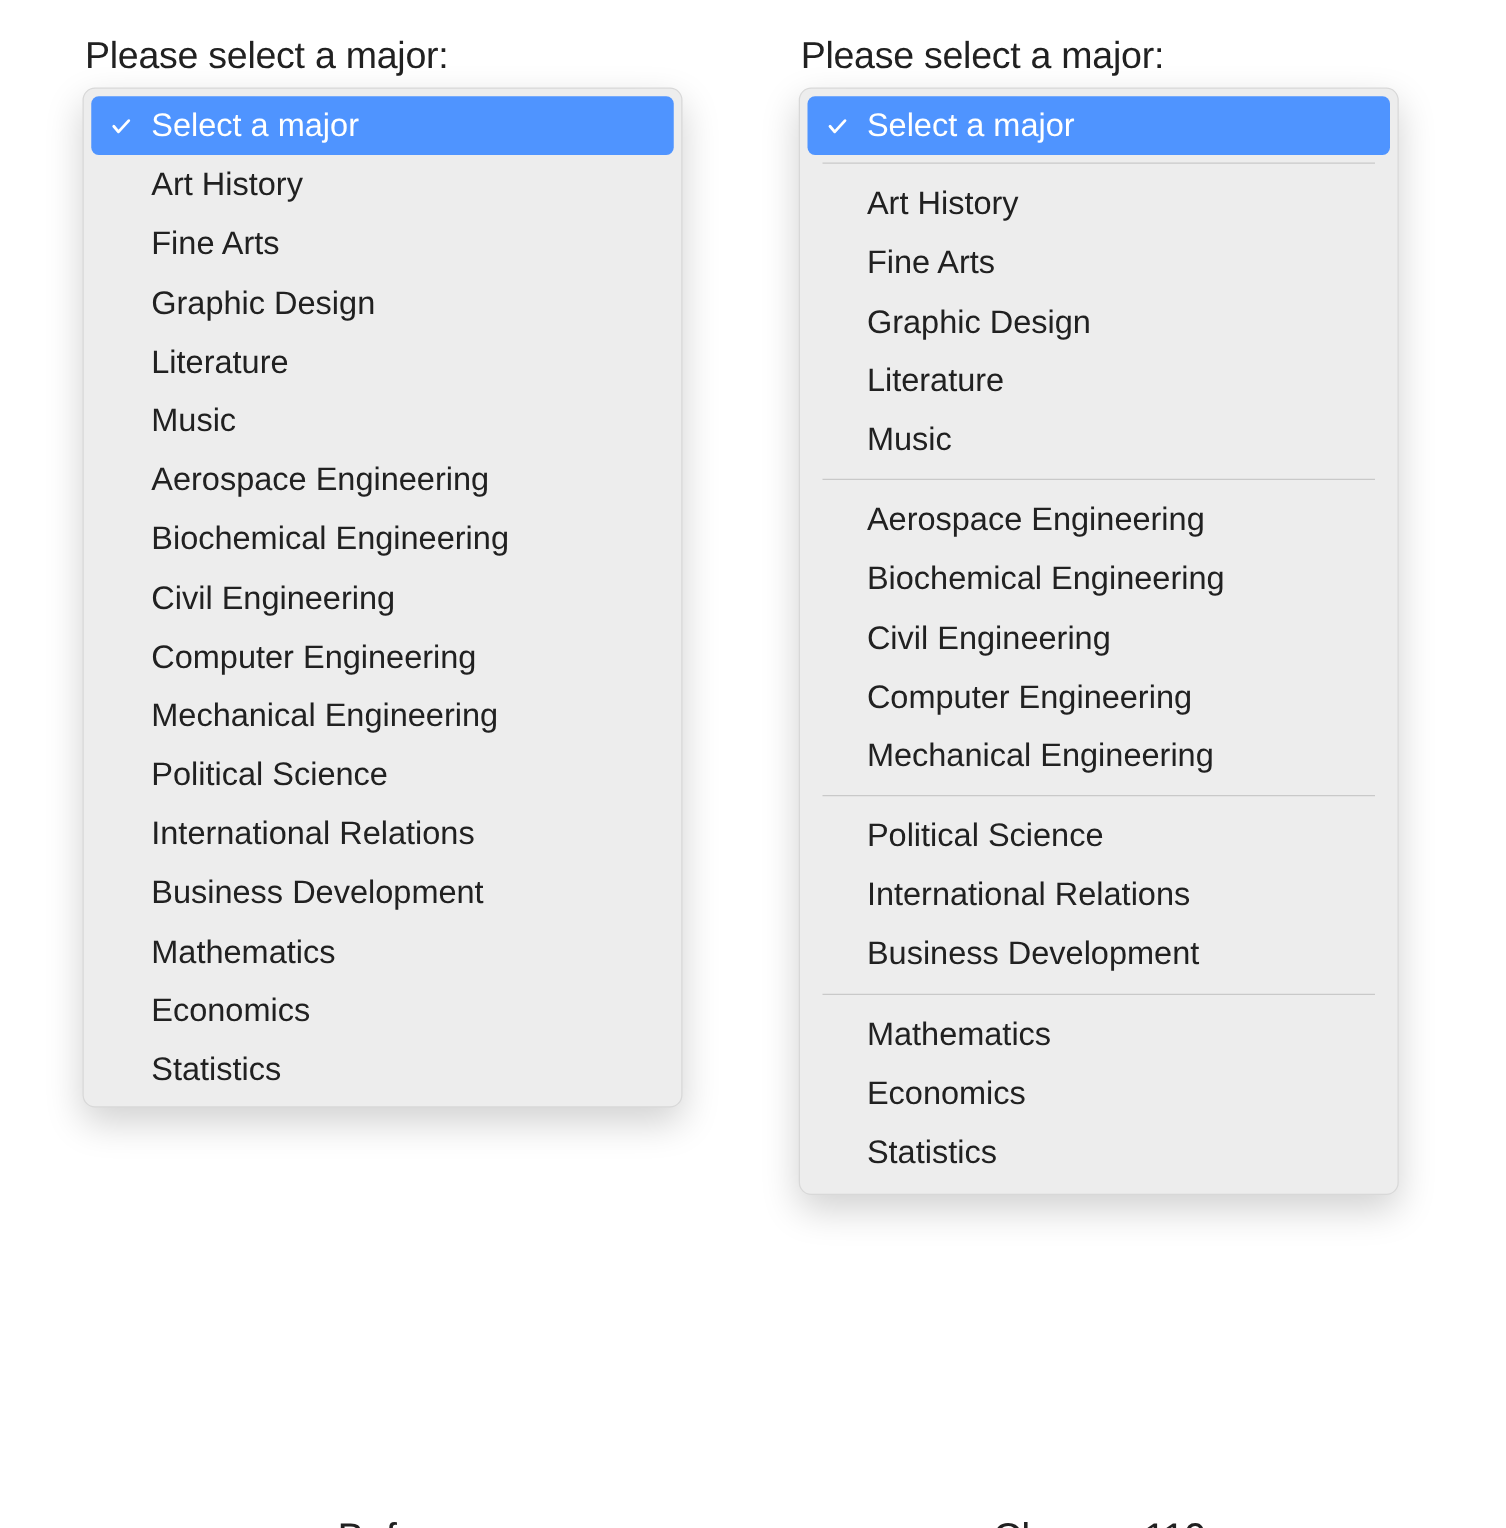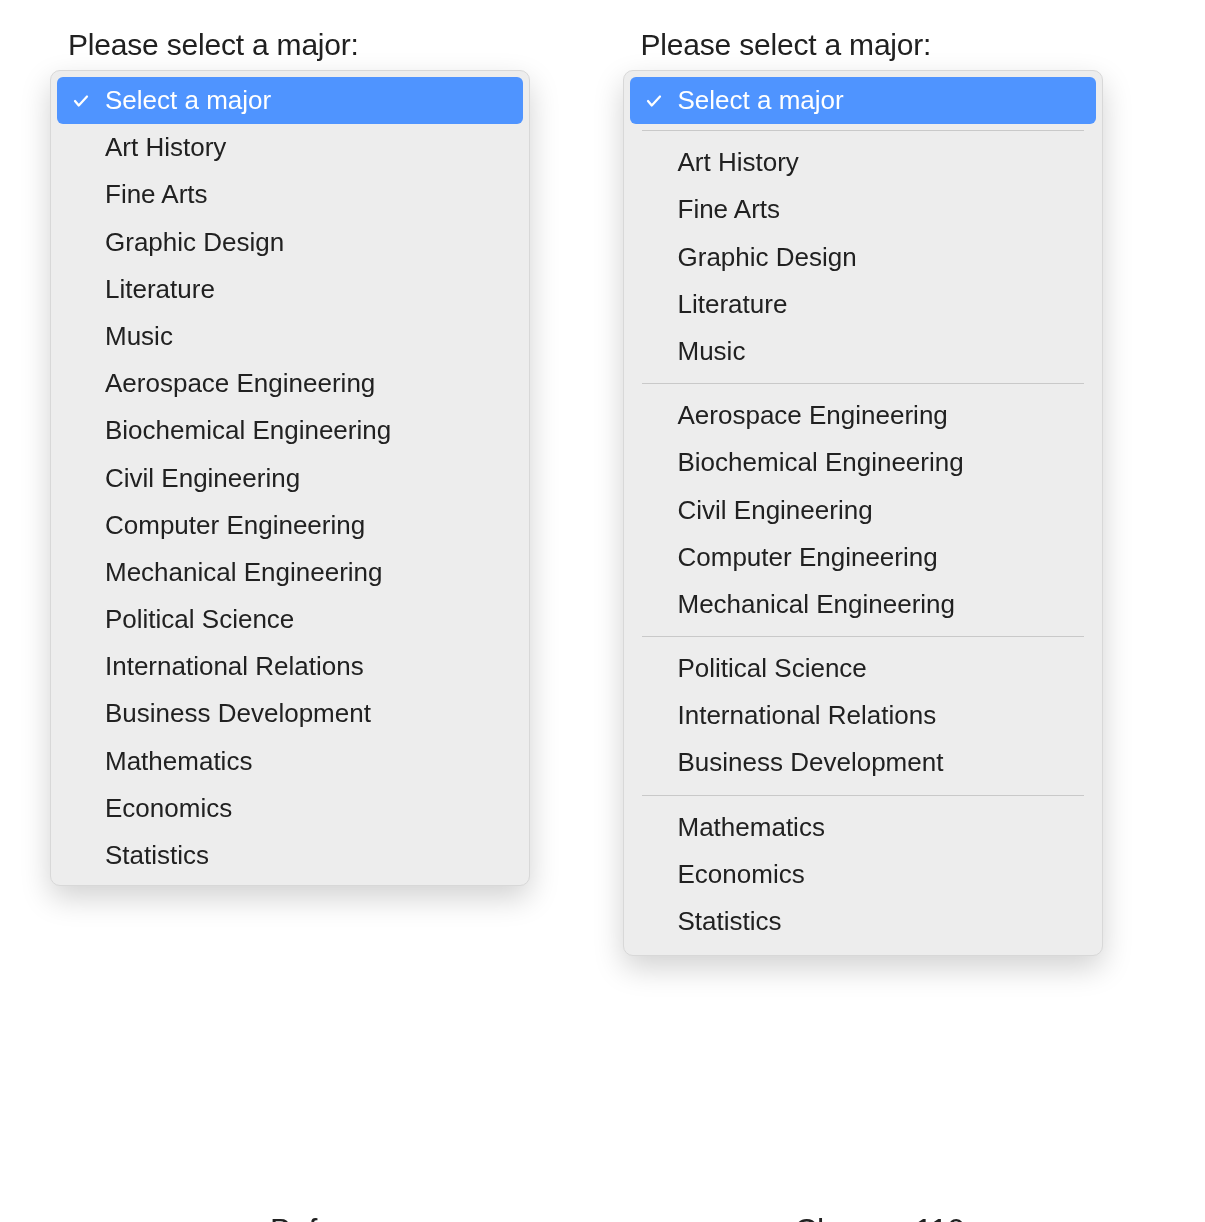--- a/index.html
+++ b/index.html
@@ -43,20 +43,21 @@
     margin: 0 0 8px 18px;
   }
   .select-popup {
     width: 100%;
     max-width: 480px;
     background: var(--select-bg);
     border: 1px solid var(--select-border);
     border-radius: var(--radius);
     box-shadow: var(--shadow);
     padding: 6px 6px;
+    margin-left: 16px;
   }
   .select-popup.padded-groups {
     padding: 6px 6px 8px 6px;
   }
   .opt {
     display: flex;
     align-items: center;
     gap: 12px;
     padding: 8px 10px 8px 12px;
     font-size: 26px;

